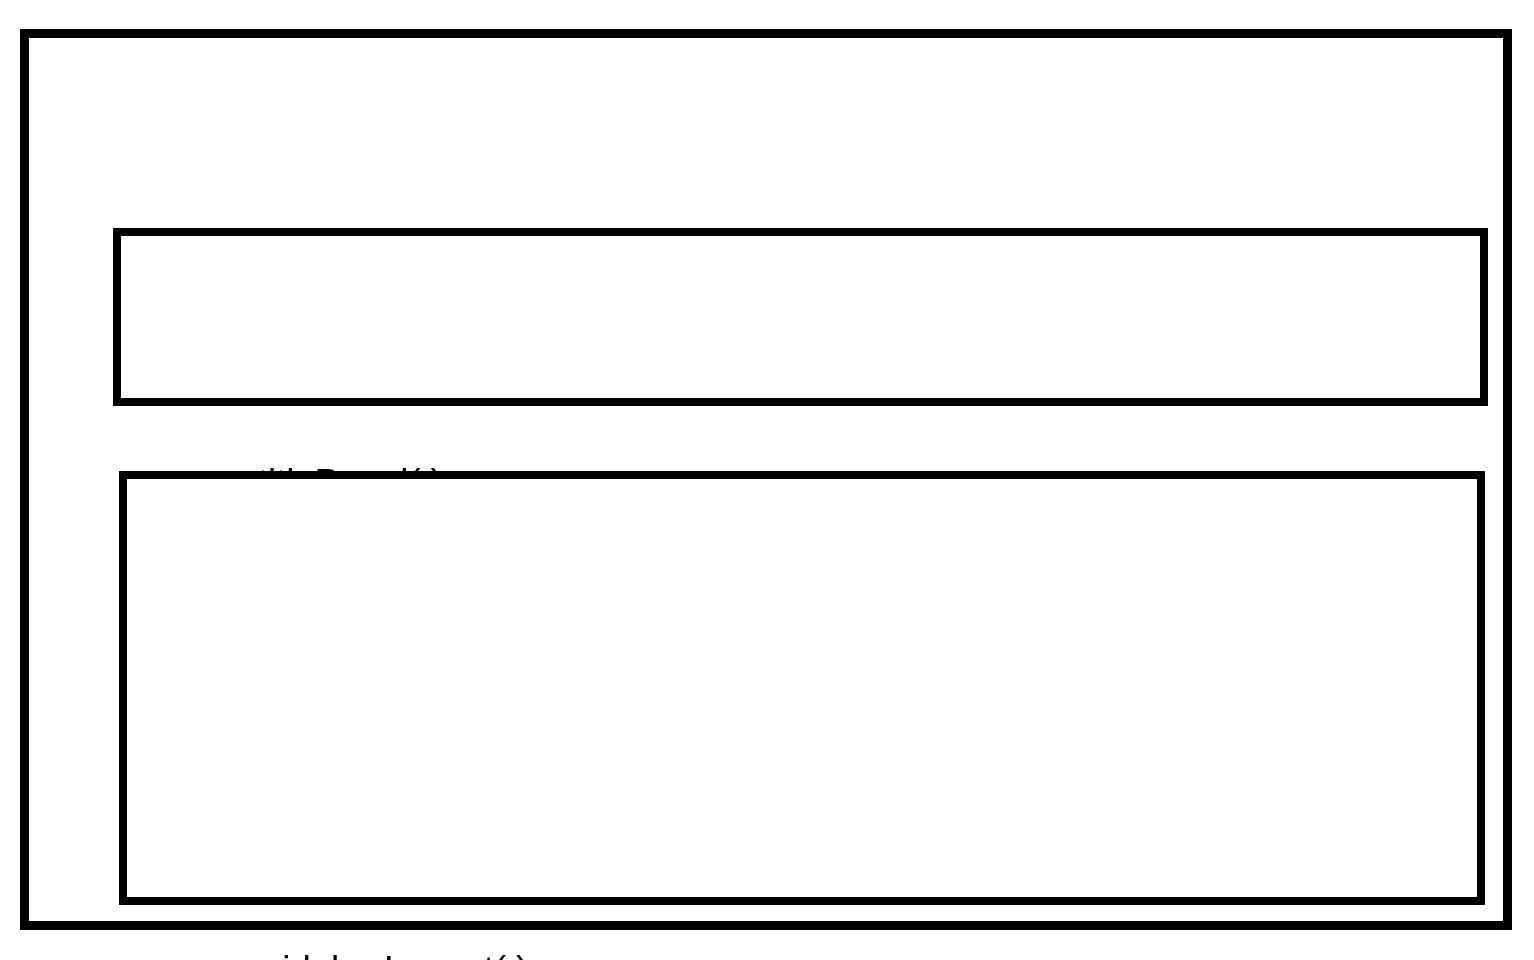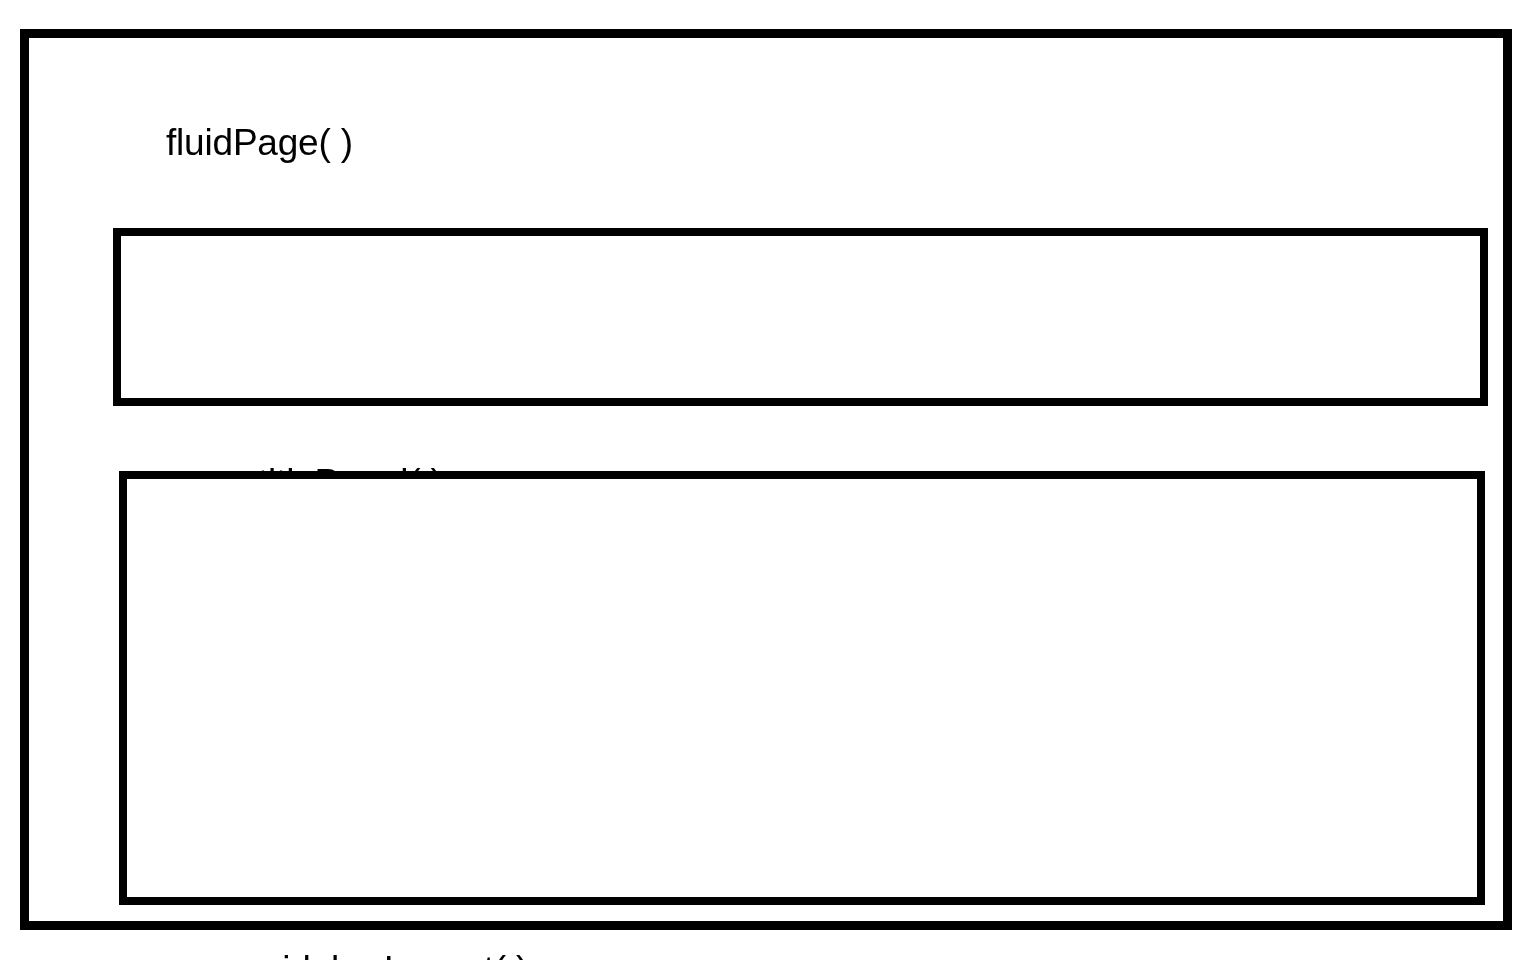--- a/index.html
+++ b/index.html
@@ -73,21 +73,20 @@
     left: 137px;
     top: 472px;
   }
 </style>
 </head>
 <body>
 
 <div id="canvas">
 
   <div class="box" id="fluid-page-box">
-    <span class="label" id="fluid-page-label">fluidPage( )</span>
 
     <div class="box" id="title-panel-box">
       <span class="label" id="title-panel-label">titlePanel( )</span>
     </div>
 
     <div class="box" id="sidebar-layout-box">
       <span class="label" id="sidebar-layout-label">sidebarLayout( )</span>
 
     </div>
   </div>

